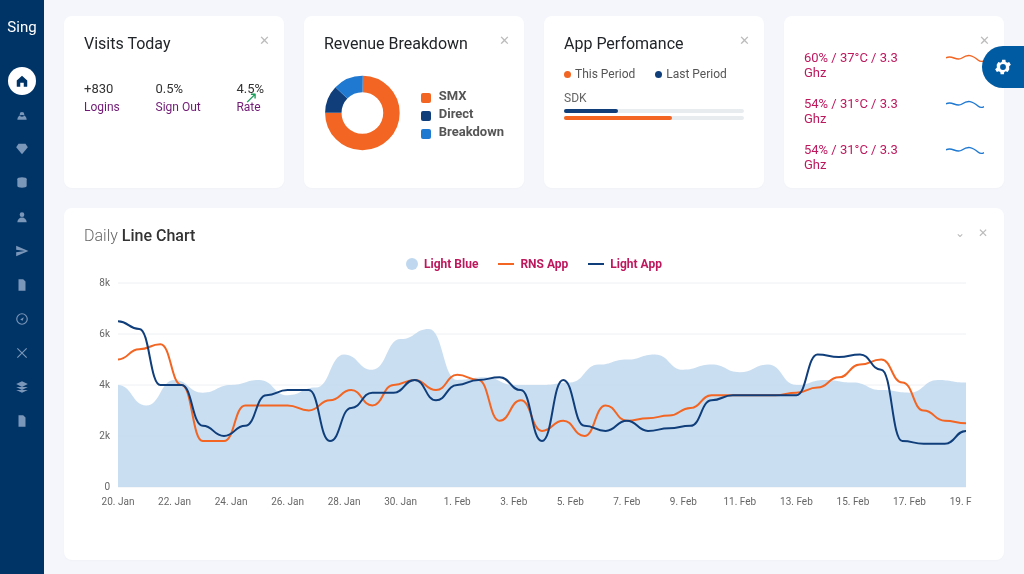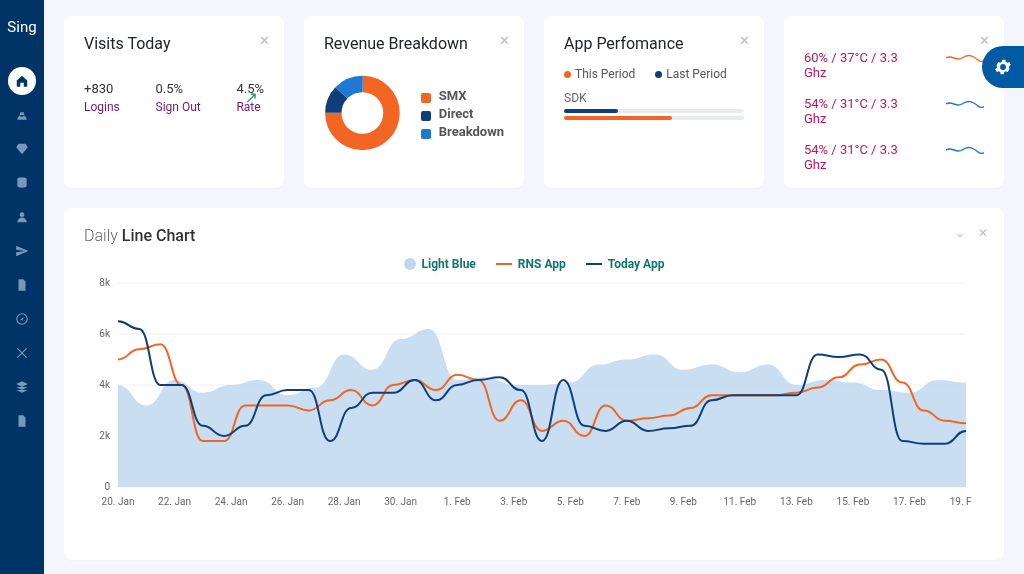--- a/index.html
+++ b/index.html
@@ -149,21 +149,21 @@
     box-shadow: 0 1px 2px rgba(0,0,0,0.02);
     position:relative;
   }
   .chart-title { font-size:16px; font-weight:400; }
   .chart-title .thin { font-weight:300; color:#666;}
   .chart-title .bold { font-weight:500;}
   .chart-tools { position:absolute; top:18px; right:16px; color:#bbb; font-size:12px;}
   .chart-tools span { margin-left:10px; cursor:pointer;}
   .chart-legend {
     display:flex; justify-content:center; gap:20px;
-    font-size:12px; font-weight:bold; color:#0f766e;
+    font-size:12px; font-weight:bold; color:#be185d;
     margin-top:12px;
   }
   .chart-legend .lg { display:flex; align-items:center; gap:6px;}
   .chart-legend .sw { display:inline-block;}
   .chart-area { width: 888px; height: 232px; margin: 6px auto 0 auto; }
   .ylab { font-size:10px; fill:#666;}
   .xlab { font-size:10px; fill:#666; text-anchor:middle;}
 </style>
 </head>
 <body>
@@ -348,21 +348,21 @@
         <div class="lg">
           <span class="sw" style="width:12px;height:12px;border-radius:6px;background:#bfd8ef"></span>
           <span>Light Blue</span>
         </div>
         <div class="lg">
           <span class="sw" style="width:16px;height:2px;background:#f26522"></span>
           <span>RNS App</span>
         </div>
         <div class="lg">
           <span class="sw" style="width:16px;height:2px;background:#0f3e7b"></span>
-          <span>Today App</span>
+          <span>Light App</span>
         </div>
       </div>
     <svg class="chart-area" id="line-svg" viewBox="0 0 888 232">
         <line x1="34" y1="210" x2="882" y2="210" stroke="#eef0f3"></line>
         <text class="ylab" x="26" y="213" text-anchor="end">0</text>
         <line x1="34" y1="159" x2="882" y2="159" stroke="#eef0f3"></line>
         <text class="ylab" x="26" y="162" text-anchor="end">2k</text>
         <line x1="34" y1="108" x2="882" y2="108" stroke="#eef0f3"></line>
         <text class="ylab" x="26" y="111" text-anchor="end">4k</text>
         <line x1="34" y1="57" x2="882" y2="57" stroke="#eef0f3"></line>

